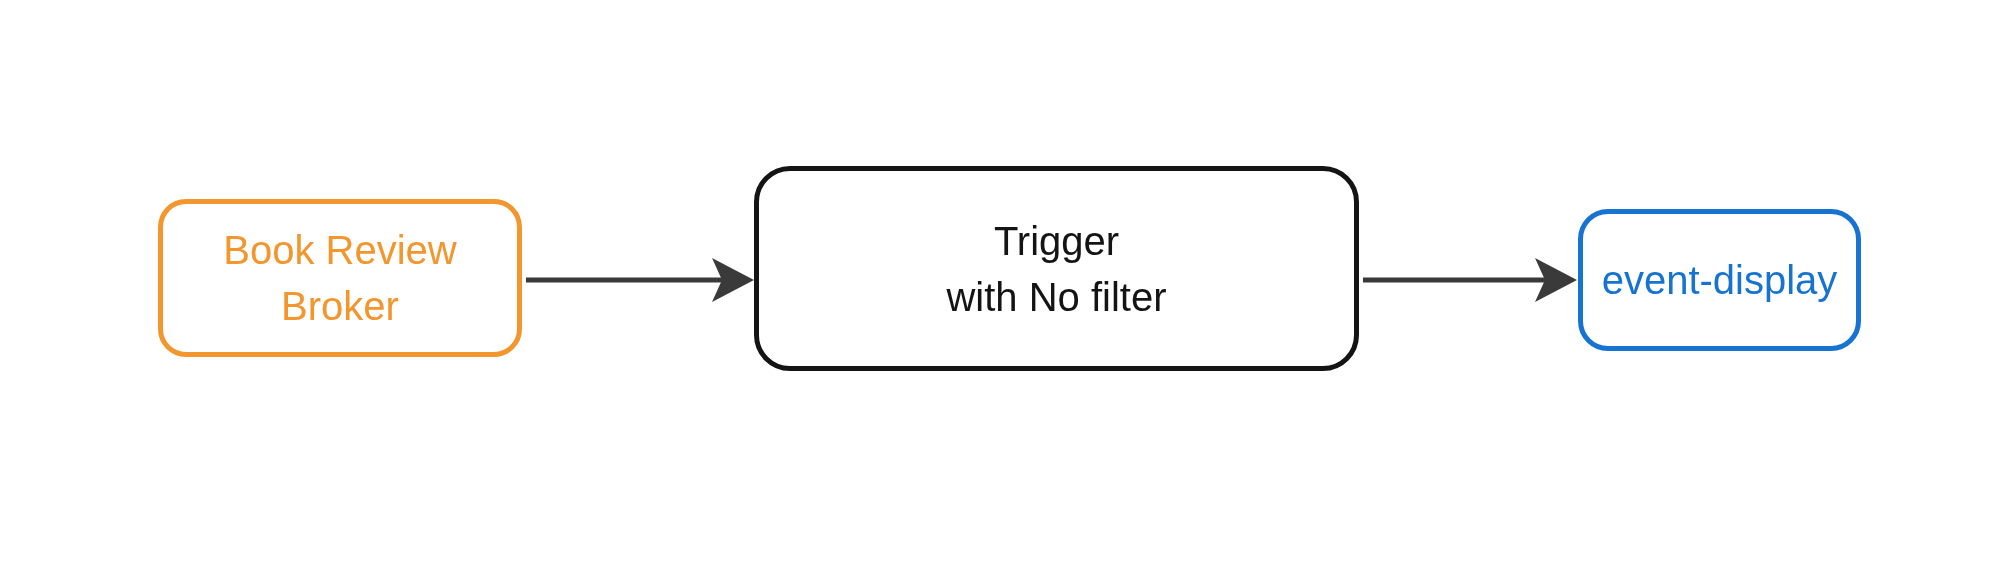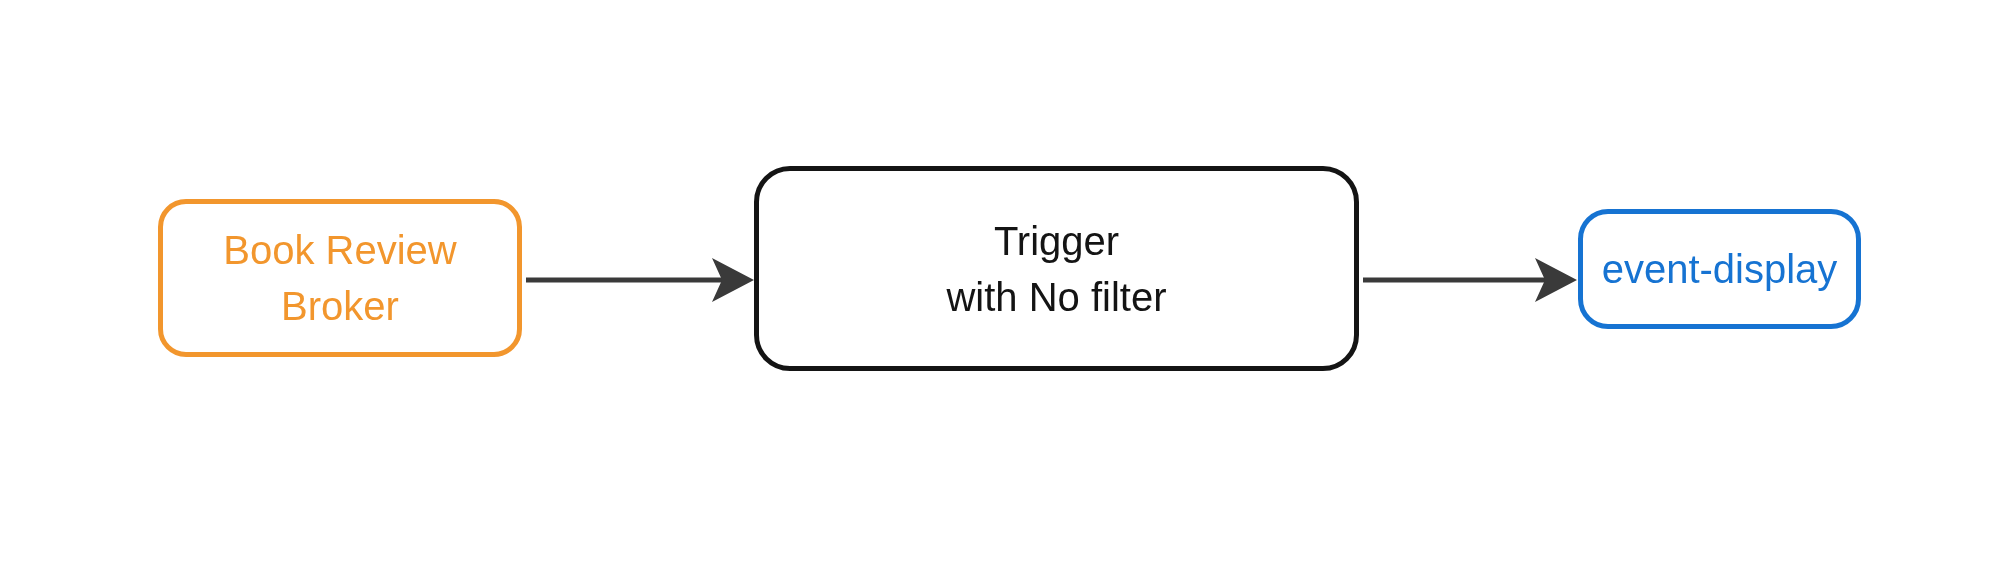--- a/index.html
+++ b/index.html
@@ -37,21 +37,21 @@
   }
   .node-trigger {
     left: 721px; top: 166px;
     width: 605px; height: 205px;
     border: 5px solid #141414;
     border-radius: 36px;
     color: #1a1a1a;
   }
   .node-event-display {
     left: 1545px; top: 209px;
-    width: 283px; height: 120px;
+    width: 283px; height: 142px;
     border: 5px solid #1673d2;
     border-radius: 30px;
     color: #1673d2;
   }
   .edge {
     position: absolute;
     overflow: visible;
     color: #3a3a3a;
   }
   .edge-1 { left: 489px; top: 254px; }

